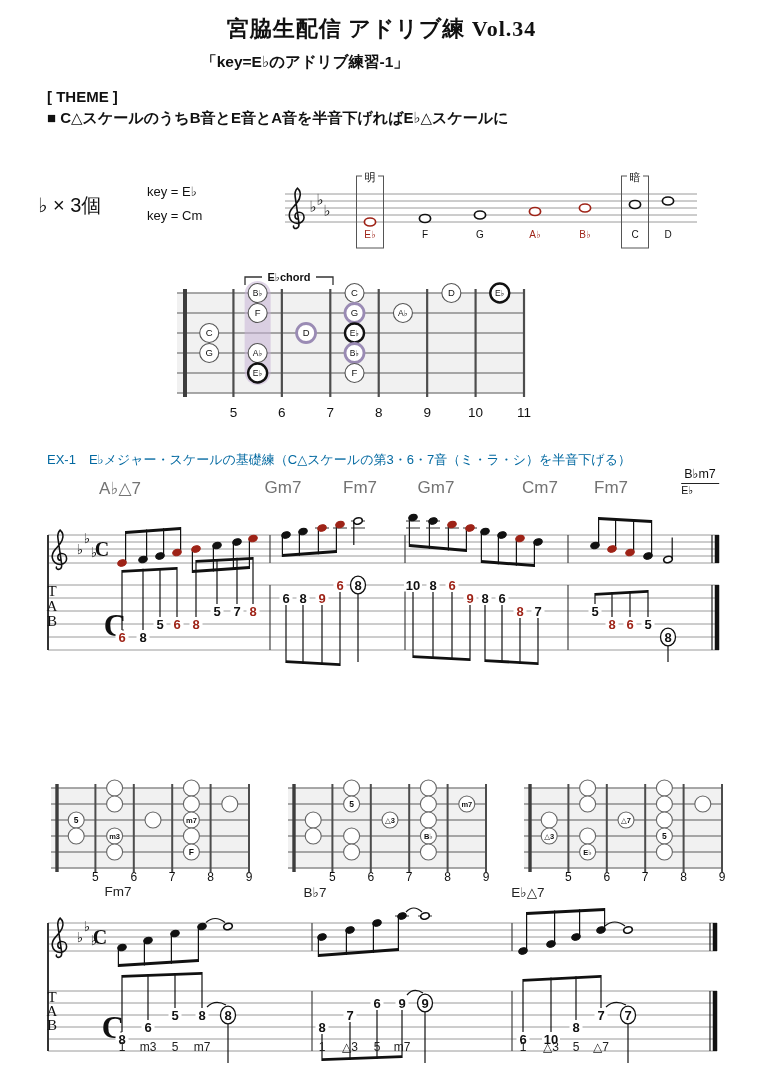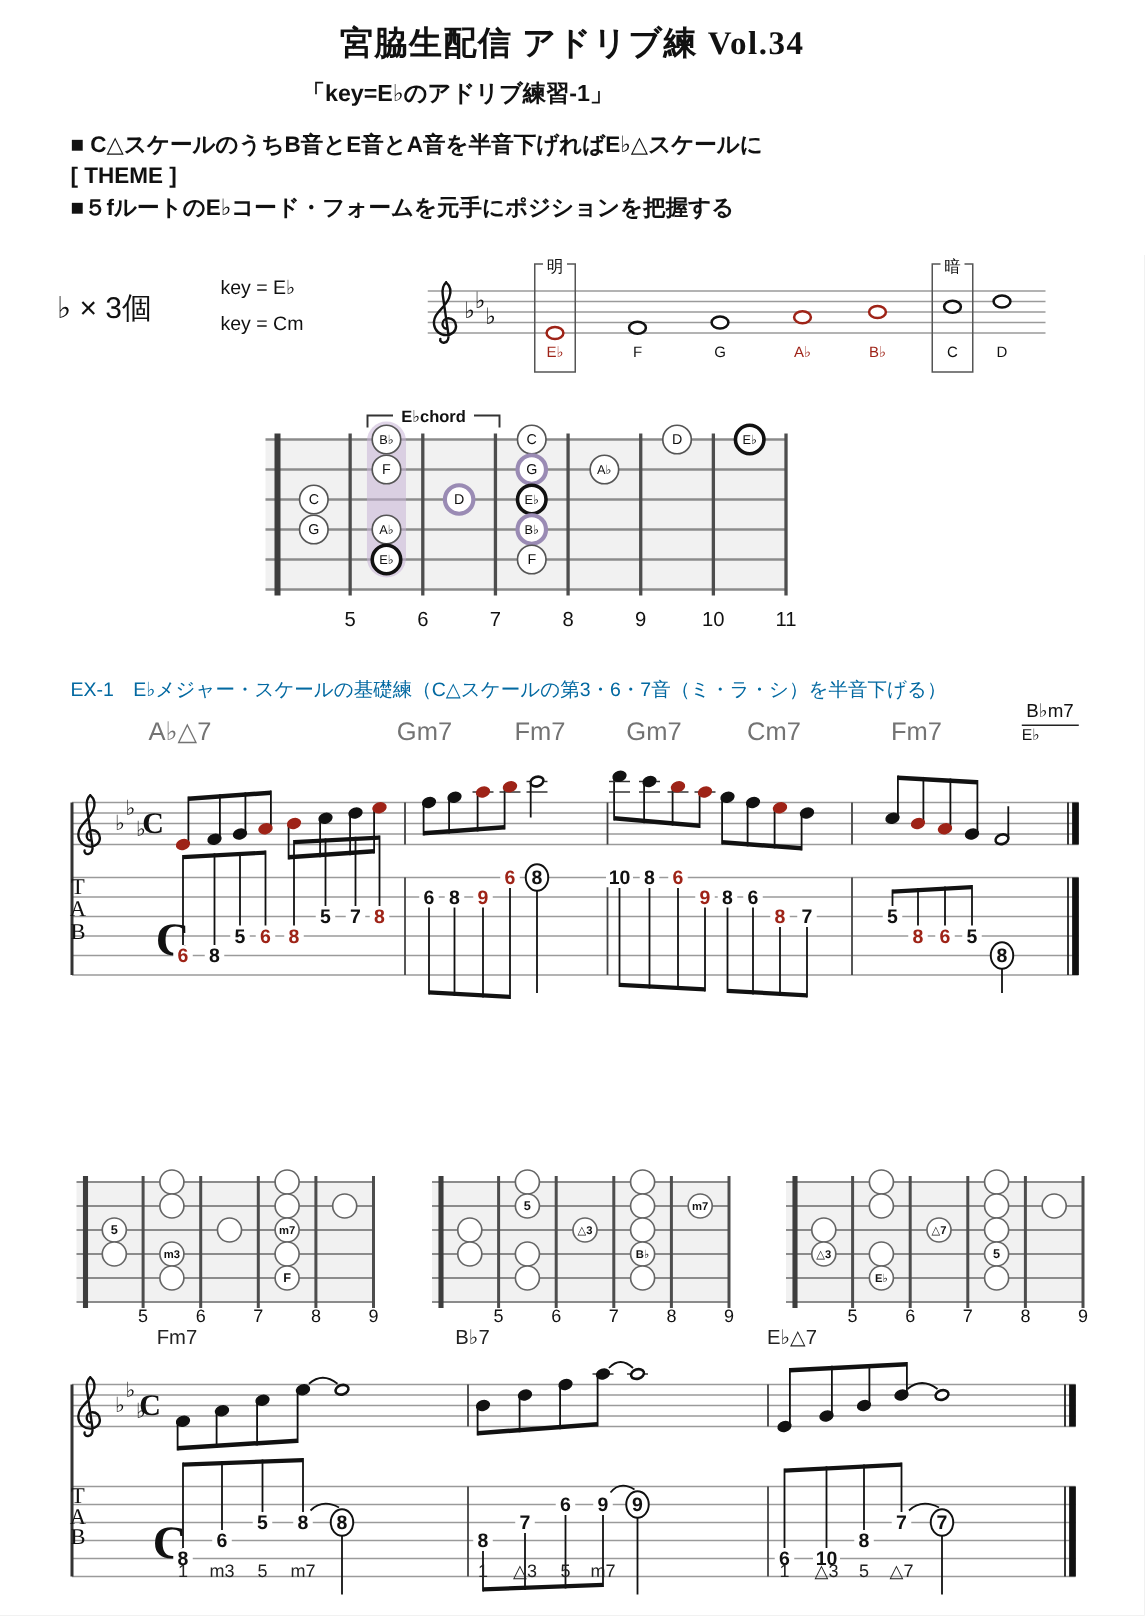--- a/index.html
+++ b/index.html
@@ -22,23 +22,22 @@
   svg text{user-select:none;}
 </style>
 </head>
 <body>
 
 <div class="page">
   <div class="abs title">宮脇生配信 アドリブ練 Vol.34</div>
   <div class="abs subtitle">「key=E♭のアドリブ練習-1」</div>
 
   <div class="abs theme">
+    <div>[ THEME ]</div>
     <div>■ C△スケールのうちB音とE音とA音を半音下げればE♭△スケールに</div>
-    <div>[ THEME ]</div>
-    <div>■５fルートのE♭コード・フォームを元手にポジションを把握する</div>
   </div>
 
   <div class="abs flats-label">♭ × 3個</div>
   <div class="abs key-lines">
     <div>key = E♭</div>
     <div>key = Cm</div>
   </div>
 
   <div class="abs" id="key-staff" style="left:285px;top:172px"><svg width="420" height="92" viewBox="0 0 420 92">
         <line x1="0" y1="22" x2="412" y2="22" stroke="#9a9a9a" stroke-width="1"></line>
@@ -128,21 +127,21 @@
         <text x="325.58" y="149" text-anchor="middle" font-family="&quot;Liberation Sans&quot;,&quot;DejaVu Sans&quot;,sans-serif" font-size="13.5" fill="#111">10</text>
         <text x="374.01" y="149" text-anchor="middle" font-family="&quot;Liberation Sans&quot;,&quot;DejaVu Sans&quot;,sans-serif" font-size="13.5" fill="#111">11</text>
       </svg></div>
 
   <div class="abs caption" style="left:47px;top:451px">EX-1　E♭メジャー・スケールの基礎練（C△スケールの第3・6・7音（ミ・ラ・シ）を半音下げる）</div>
   <div class="abs" id="ex1-chords" style="left:0;top:0">
       <span class="chord-label" style="left: 120px; top: 478px;">A♭△7</span>
       <span class="chord-label" style="left: 283px; top: 478px;">Gm7</span>
       <span class="chord-label" style="left: 360px; top: 478px;">Fm7</span>
       <span class="chord-label" style="left: 436px; top: 478px;">Gm7</span>
-      <span class="chord-label" style="left: 516px; top: 478px;">Cm7</span>
+      <span class="chord-label" style="left: 540px; top: 478px;">Cm7</span>
       <span class="chord-label" style="left: 611px; top: 478px;">Fm7</span>
       <div class="fraction" style="left: 700px; top: 468px;">
         <span class="top">B♭m7</span>
         <span class="bot">E♭</span>
       </div>
     </div>
   <div class="abs" id="ex1-system" style="left:40px;top:500px"><svg width="723" height="178" viewBox="0 0 723 178">
         <line x1="8" y1="35" x2="679" y2="35" stroke="#9a9a9a" stroke-width="1"></line>
         <line x1="8" y1="42" x2="679" y2="42" stroke="#9a9a9a" stroke-width="1"></line>
         <line x1="8" y1="49" x2="679" y2="49" stroke="#9a9a9a" stroke-width="1"></line>

